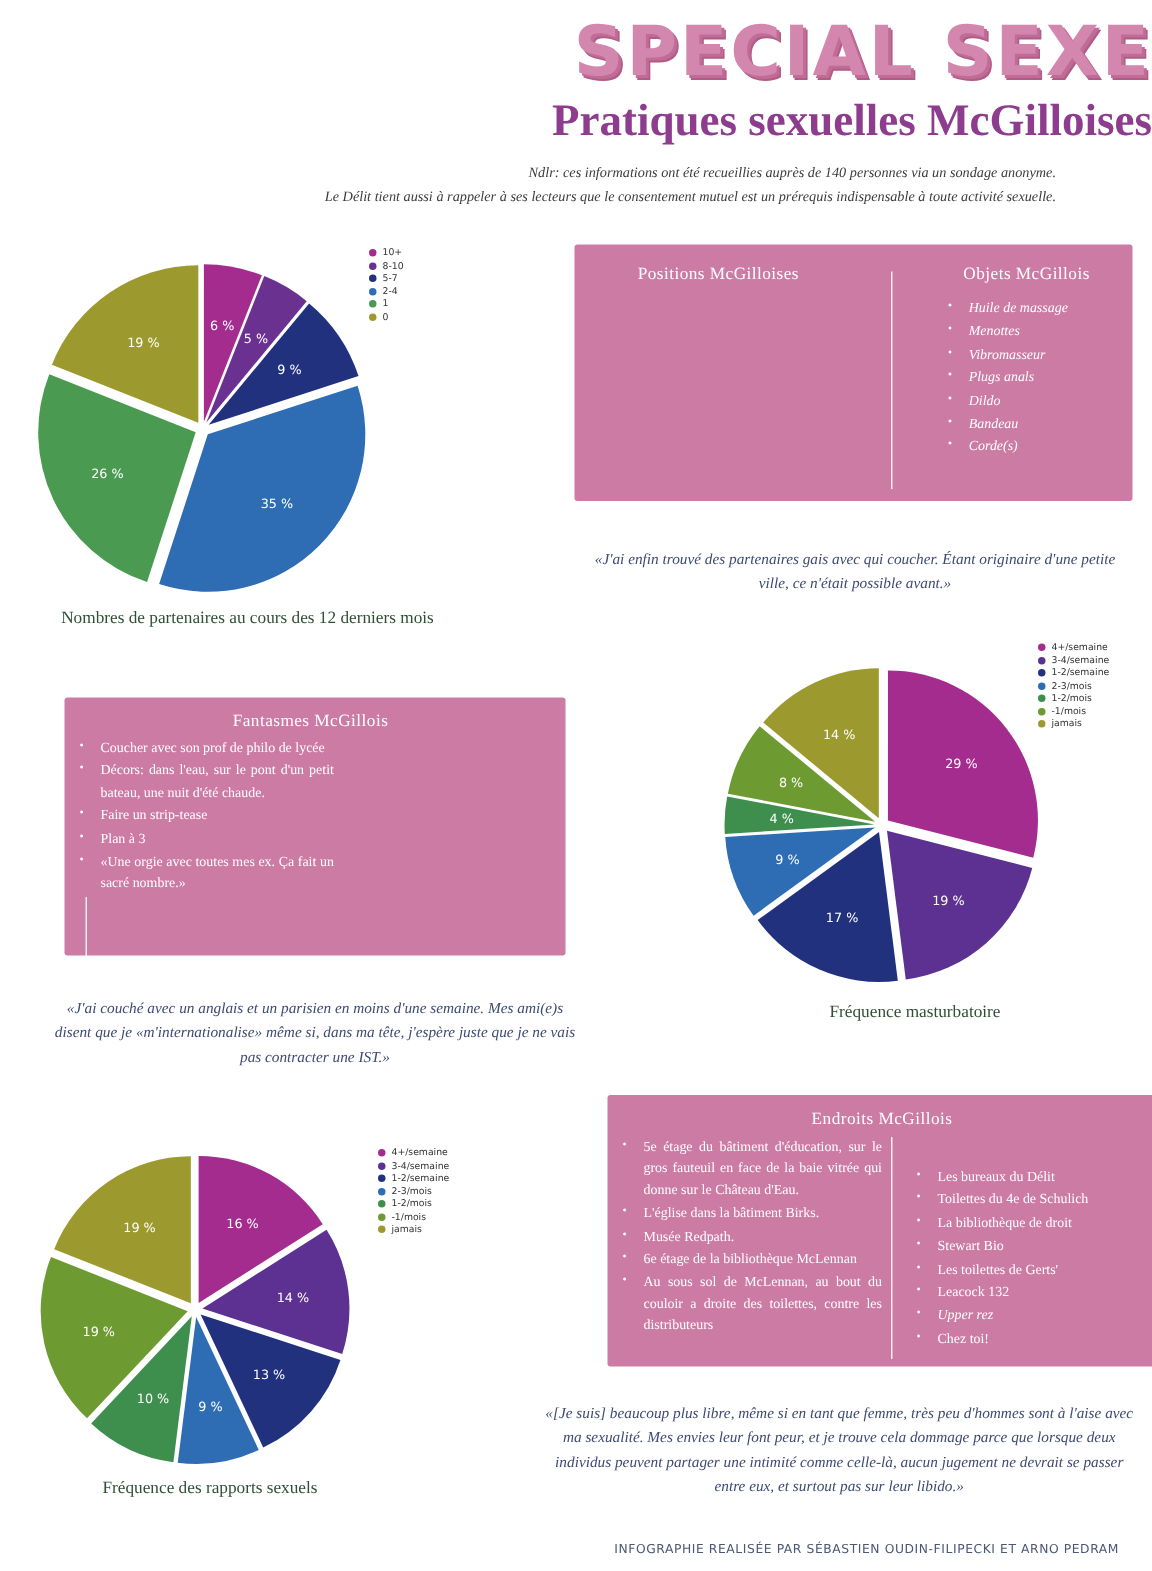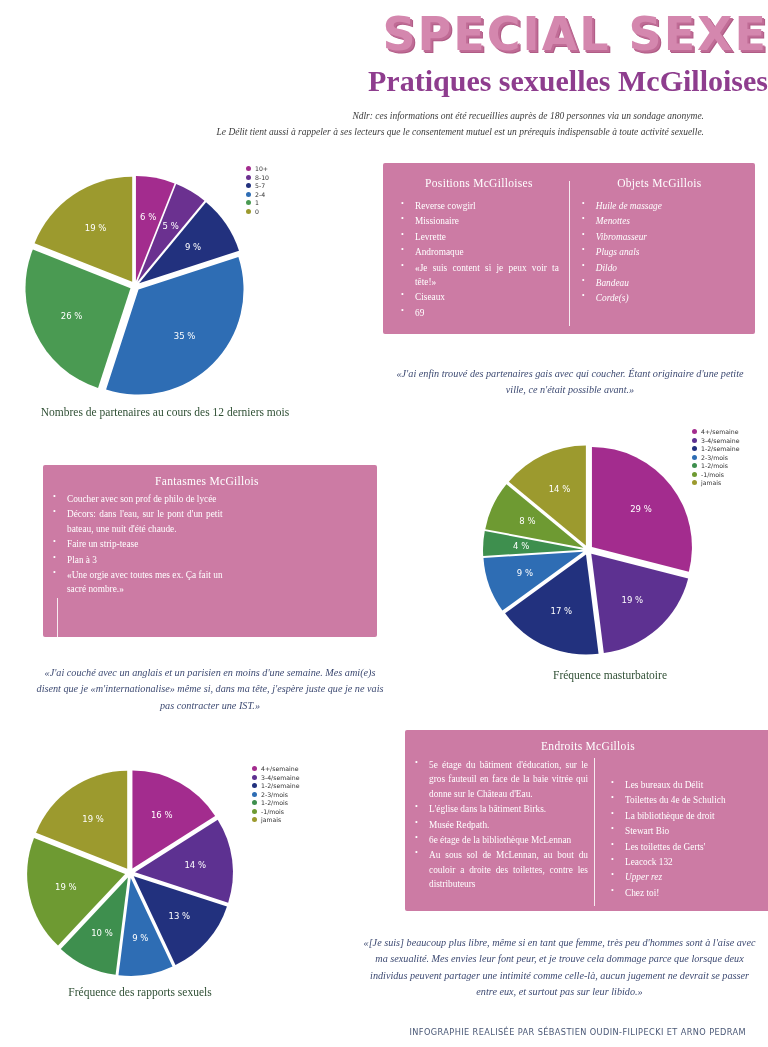--- a/index.html
+++ b/index.html
@@ -133,21 +133,21 @@
 </style>
 </head>
 <body>
 
 <div class="page">
 
   <div class="hdr">
     <div class="special-sexe">SPECIAL SEXE</div>
     <div class="subtitle">Pratiques sexuelles McGilloises</div>
     <div class="ndlr">
-      <div>Ndlr: ces informations ont été recueillies auprès de 180 personnes via un sondage anonyme.</div>
+      <div>Ndlr: ces informations ont été recueillies auprès de 140 personnes via un sondage anonyme.</div>
       <div>Le Délit tient aussi à rappeler à ses lecteurs que le consentement mutuel est un prérequis indispensable à toute activité sexuelle.</div>
     </div>
   </div>
 
   <div class="pie" style="left:10px; top:168px;">
     <svg width="260" height="240" viewBox="0 0 260 240">
       <g id="pie-partners-slices">
           <path d="M 125.93690657292862 113.08856374635656 L 125.93690657292862 8.088563746356556 A 105 105 0 0 1 164.5899846048198 15.46203272809015 Z" fill="#a32c8e"></path>
           <path d="M 127.54520707875186 113.69628986498029 L 166.19828511064304 16.06975884671388 A 105 105 0 0 1 194.47472600236426 32.792399373522414 Z" fill="#6b3190"></path>
           <path d="M 129.1354028713728 115.18958311073935 L 196.0649217949852 34.28569261928148 A 105 105 0 0 1 228.99633708236394 82.74279870136988 Z" fill="#22317e"></path>
@@ -191,32 +191,23 @@
           <span class="sw" style="background: rgb(156, 154, 46);"></span>
           <span class="lb">0</span>
         </div>
       </div>
   </div>
   <div class="cap" style="left:40px; top:405px; width:250px;">
     <span>Nombres de partenaires au cours des 12 derniers mois</span>
   </div>
 
   <div class="pink-box" style="left:383px; top:163px; width:372px; height:171px; padding:14px 16px 12px 16px;">
-    <div class="cols" style="height:100%;">
+    <div class="cols" style="height:100%;gap:25px;">
       <div style="width:47%;">
         <div class="box-title">Positions McGilloises</div>
-        <ul class="bl" style="margin-top:10px;">
-          <li>Reverse cowgirl</li>
-          <li>Missionaire</li>
-          <li>Levrette</li>
-          <li>Andromaque</li>
-          <li>«Je suis content si je peux voir ta tête!»</li>
-          <li>Ciseaux</li>
-          <li>69</li>
-        </ul>
       </div>
       <div class="divider-v" style="margin-top:4px; height:145px; align-self:flex-start;"></div>
       <div style="flex:1;">
         <div class="box-title">Objets McGillois</div>
         <ul class="bl" style="margin-top:10px;font-style:italic;">
           <li>Huile de massage</li>
           <li>Menottes</li>
           <li>Vibromasseur</li>
           <li>Plugs anals</li>
           <li>Dildo</li>

